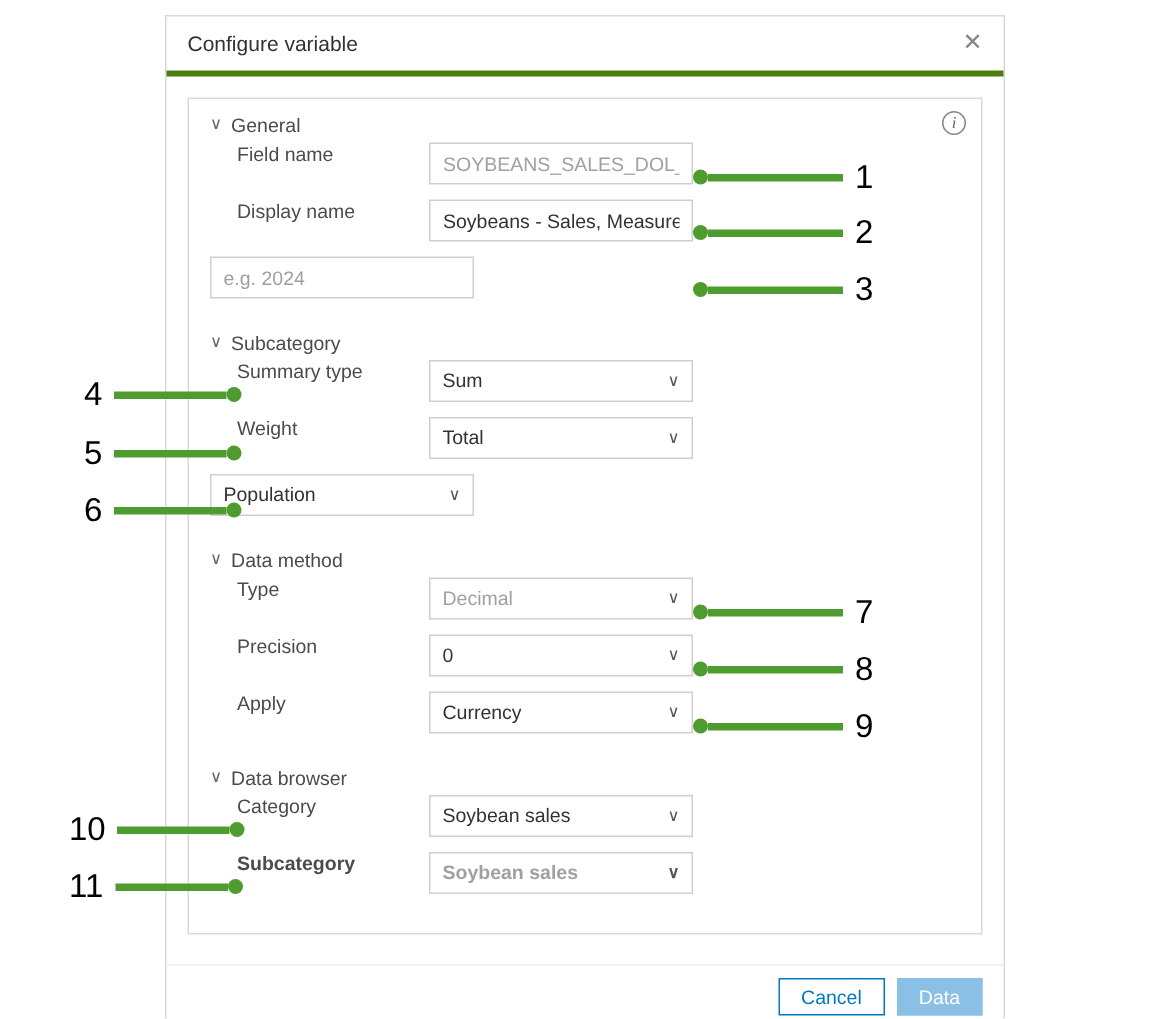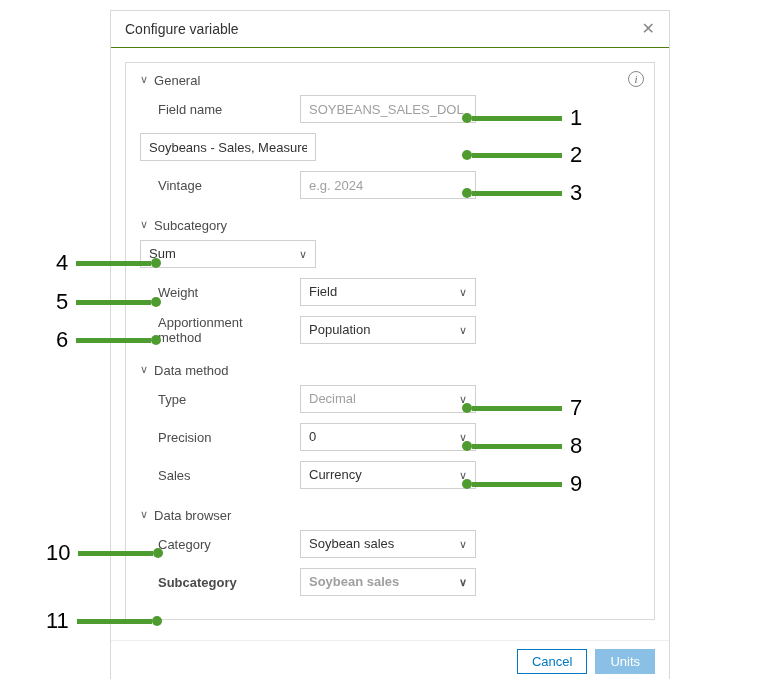--- a/index.html
+++ b/index.html
@@ -19,21 +19,21 @@
     top: 10px;
     width: 560px;
     border: 1px solid #d9d9d9;
     background: #fff;
   }
   .dialog-header {
     display: flex;
     justify-content: space-between;
     align-items: flex-end;
     padding: 10px 14px;
-    border-bottom: 1px solid #4d7c0f;
+    border-bottom: 4px solid #4d7c0f;
     font-size: 14px;
   }
   .close-x {
     color: #888;
     font-size: 16px;
     cursor: pointer;
     line-height: 1;
   }
   .dialog-body-wrap {
     padding: 14px;
@@ -70,24 +70,22 @@
   }
   .section-head.first { margin-top: 0; }
   .chev {
     display: inline-block;
     font-size: 11px;
     color: #666;
     transform: translateY(-1px);
   }
   .row {
     display: flex;
-    align-items: center;
     min-height: 34px;
     margin-top: 4px;
-    gap: 14px;
   }
   .row .label {
     width: 146px;
     padding-left: 18px;
     color: #4b4b4b;
   }
   .row .control { flex: 0 0 auto; }
   input.text, .select {
     border: 1px solid #cfcfcf;
     background: #fff;
@@ -173,50 +171,50 @@
 
       <div class="section-head first">
         <span class="chev">∨</span>
         <span>General</span>
       </div>
       <div class="row">
         <div class="label">Field name</div>
         <div class="control"><input class="text disabled" readonly="" value="SOYBEANS_SALES_DOL_TOT" style=""></div>
       </div>
       <div class="row">
+        <div class="label">Display name</div>
         <div class="control"><input class="text" value="Soybeans - Sales, Measured In Dollars - Total" style=""></div>
       </div>
       <div class="row">
-        <div class="label">Vintage</div>
         <div class="control"><input class="text" placeholder="e.g. 2024" style=""></div>
       </div>
 
       <div class="section-head" style="margin-top:16px;">
         <span class="chev">∨</span>
         <span>Subcategory</span>
       </div>
       <div class="row">
+        <div class="label">Summary type</div>
         <div class="control">
           <div class="select">
             <span>Sum</span>
             <span class="caret">∨</span>
           </div>
         </div>
       </div>
       <div class="row">
         <div class="label">Weight</div>
         <div class="control">
           <div class="select">
-            <span>Field</span>
-            <span class="caret">∨</span>
-          </div>
-        </div>
-      </div>
-      <div class="row">
-        <div class="label">Apportionment method</div>
+            <span>Total</span>
+            <span class="caret">∨</span>
+          </div>
+        </div>
+      </div>
+      <div class="row">
         <div class="control">
           <div class="select">
             <span>Population</span>
             <span class="caret">∨</span>
           </div>
         </div>
       </div>
 
       <div class="section-head" style="margin-top:16px;">
         <span class="chev">∨</span>
@@ -234,21 +232,21 @@
       <div class="row">
         <div class="label">Precision</div>
         <div class="control">
           <div class="select">
             <span>0</span>
             <span class="caret">∨</span>
           </div>
         </div>
       </div>
       <div class="row">
-        <div class="label">Sales</div>
+        <div class="label">Apply</div>
         <div class="control">
           <div class="select">
             <span>Currency</span>
             <span class="caret">∨</span>
           </div>
         </div>
       </div>
 
       <div class="section-head" style="margin-top:16px;">
         <span class="chev">∨</span>
@@ -270,21 +268,21 @@
             <span>Soybean sales</span>
             <span class="caret">∨</span>
           </div>
         </div>
       </div>
     </div>
   </div>
 
   <div class="footer">
     <button class="btn">Cancel</button>
-    <button class="btn primary">Units</button>
+    <button class="btn primary">Data</button>
   </div>
 </div>
 
 <div class="callout right" style="left:462px; top:105px;">
   <span class="dot"></span>
   <span class="bar" style="width:90px;"></span>
   <span class="num">1</span>
 </div>
 <div class="callout right" style="left:462px; top:142px;">
   <span class="dot"></span>
@@ -325,17 +323,17 @@
 <div class="callout left" style="left:48px; top:327px;">
   <span class="dot"></span>
   <span class="bar" style="width:75px;"></span>
   <span class="num">6</span>
 </div>
 <div class="callout left" style="left:38px; top:540px;">
   <span class="dot"></span>
   <span class="bar" style="width:75px;"></span>
   <span class="num">10</span>
 </div>
-<div class="callout left" style="left:38px; top:608px;">
+<div class="callout left" style="left:38px; top:578px;">
   <span class="dot"></span>
   <span class="bar" style="width:75px;"></span>
   <span class="num">11</span>
 </div>
 
 </body></html>

